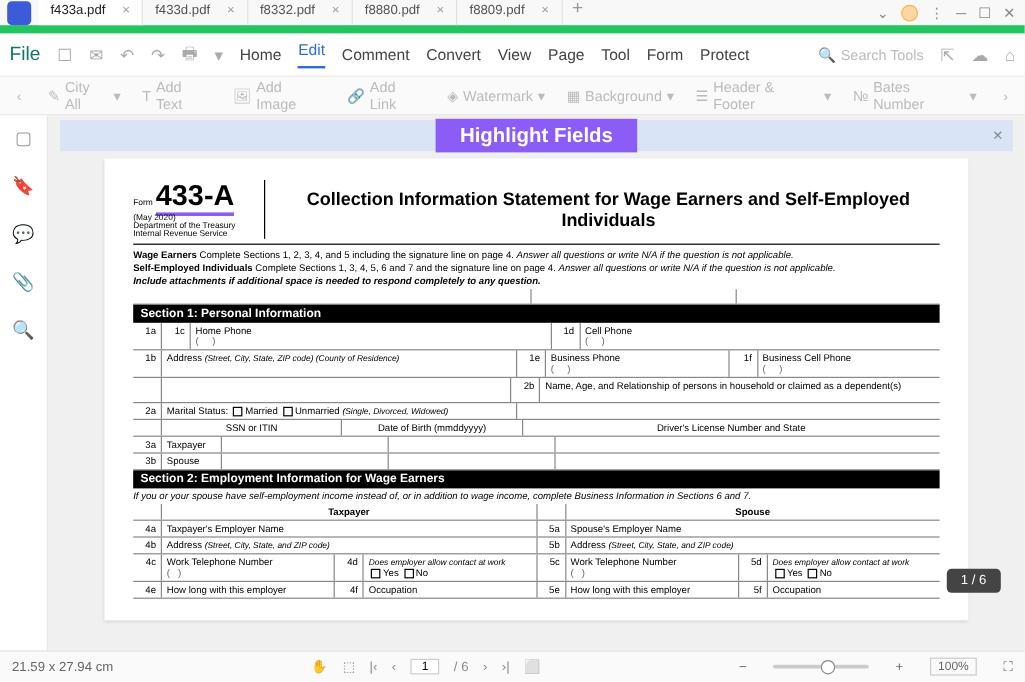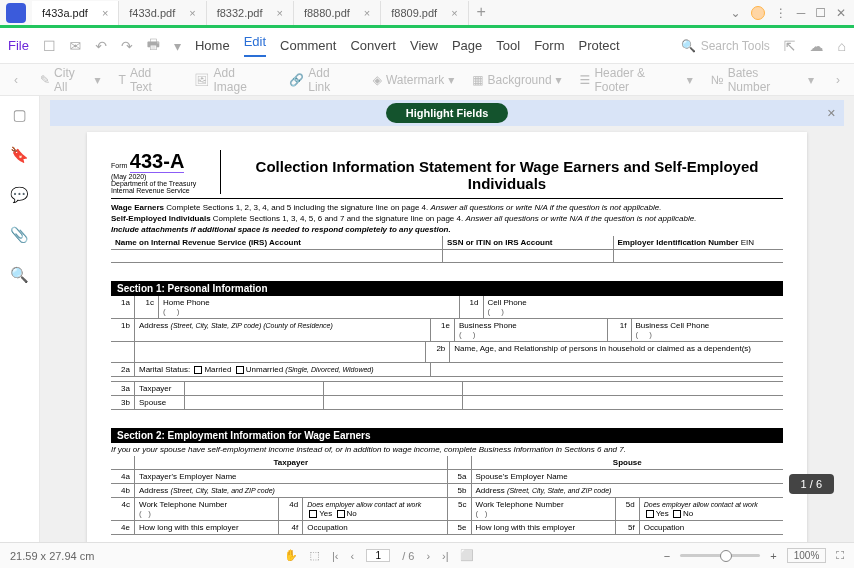--- a/index.html
+++ b/index.html
@@ -1,71 +1,71 @@
 <!DOCTYPE html>
 <html><head>
 <meta charset="utf-8">
 <style>
 * { margin:0; padding:0; box-sizing:border-box; font-family:-apple-system,BlinkMacSystemFont,"Segoe UI",Arial,sans-serif; }
 body { width:854px; height:568px; overflow:hidden; background:#f5f5f5; display:flex; flex-direction:column; }
-.titlebar { height:28px; background:#f8f8f8; display:flex; align-items:center; border-bottom:3px solid #22c55e; }
+.titlebar { height:28px; background:#f8f8f8; display:flex; align-items:center; border-bottom:7px solid #22c55e; }
 .app-icon { width:20px; height:20px; background:#3b5bdb; border-radius:4px; margin:0 6px; }
 .tabs { display:flex; flex:1; height:100%; align-items:flex-end; }
 .tab { display:flex; align-items:center; padding:4px 10px; font-size:11px; color:#555; cursor:pointer; border-right:1px solid #e0e0e0; height:24px; }
 .tab.active { background:#fff; color:#222; }
 .tab-close { margin-left:14px; color:#999; font-size:11px; }
 .tab-add { padding:4px 8px; color:#999; }
 .title-right { display:flex; align-items:center; gap:10px; padding:0 8px; }
 .title-right span { color:#888; font-size:12px; cursor:pointer; }
 .circ { width:14px; height:14px; border-radius:50%; background:#ffd6a5; border:1px solid #ffb347; }
 
 .menubar { height:36px; background:#fff; display:flex; align-items:center; padding:0 8px; border-bottom:1px solid #e8e8e8; gap:14px; }
-.menubar .mfile { font-size:13px; color:#6d28d9; }
+.menubar .mfile { font-size:16px; color:#0f766e; }
 .menubar .micon { color:#aaa; font-size:14px; }
 .menubar .mitem { font-size:13px; color:#444; cursor:pointer; }
 .menubar .mitem.active { color:#2a6fd6; border-bottom:2px solid #2a6fd6; padding-bottom:6px; }
 .menubar .spacer { flex:1; }
 .menubar .search { color:#bbb; font-size:12px; display:flex; align-items:center; gap:4px; }
 
 .toolbar { height:32px; background:#fafafa; display:flex; align-items:center; padding:0 10px; gap:18px; border-bottom:1px solid #e8e8e8; color:#bbb; font-size:12px; }
 .toolbar .tbitem { display:flex; align-items:center; gap:4px; }
 .toolbar .chev { color:#bbb; padding:0 4px; }
 
 .workarea { flex:1; display:flex; overflow:hidden; position:relative; }
 .sidebar { width:40px; background:#fff; border-right:1px solid #e8e8e8; display:flex; flex-direction:column; align-items:center; padding-top:10px; gap:22px; }
 .sidebar span { color:#999; font-size:15px; cursor:pointer; }
 .side-arrow-l { position:absolute; left:40px; top:50%; color:#aaa; font-size:10px; }
 .side-arrow-r { position:absolute; right:4px; top:50%; color:#aaa; font-size:10px; }
 
 .canvas { flex:1; background:#f0f0f0; overflow:auto; position:relative; }
 .banner { background:#d9e4f7; height:26px; display:flex; align-items:center; justify-content:center; gap:16px; font-size:11px; color:#444; margin:4px 10px 6px 10px; position:relative; }
-.banner-btn { background:#14532d; color:#fff; padding:4px 20px; border-radius:10px; font-size:11px; font-weight:600; }
+.banner-btn { background:#8b5cf6; color:#fff; padding:4px 20px; border-radius:0; font-size:17px; font-weight:600; }
 .banner-close { position:absolute; right:8px; color:#888; }
 
 .page { background:#fff; width:720px; margin:0 auto 10px auto; padding:18px 24px; font-size:9px; color:#000; box-shadow:0 1px 3px rgba(0,0,0,.15); }
 .formhead { display:flex; gap:10px; }
 .formbox { border-right:1px solid #000; padding-right:8px; width:110px; }
-.formnum { font-size:20px; font-weight:700; border-bottom:1px solid #8b5cf6; }
+.formnum { font-size:24px; font-weight:700; border-bottom:3px solid #8b5cf6; }
 .formsub { font-size:7px; }
 .formtitle { flex:1; text-align:center; font-size:15px; font-weight:700; padding-top:8px; }
 .hr { border-top:1.5px solid #000; margin:4px 0; }
 .instr { font-size:8px; margin:2px 0; }
 .instr i { font-style:italic; }
-.section-bar { background:#000; color:#fff; font-weight:700; padding:2px 6px; font-size:10px;margin-top:18px; }
+.section-bar { background:#000; color:#fff; font-weight:700; padding:2px 6px; font-size:10px; }
 .row { display:flex; border-bottom:1px solid #888; }
 .cell { border-right:1px solid #888; padding:2px 4px; font-size:8px; }
 .cell:last-child { border-right:none; }
 .num { width:24px; text-align:right; font-weight:400; }
 .paren { color:#666; }
 .cb { display:inline-block; width:8px; height:8px; border:1px solid #000; margin:0 2px; vertical-align:middle; }
 .tiny { font-size:7px; font-style:italic; }
 
 .page-badge { position:absolute; right:20px; bottom:48px; background:#444; color:#fff; font-size:11px; padding:4px 12px; border-radius:4px; }
 
-.statusbar { height:26px; background:#fafafa; border-top:1px solid #e0e0e0; display:flex; align-items:center; padding:0 10px; font-size:11px; color:#666; gap:10px; }
+.statusbar { height:26px; background:#fafafa; border-top:1px solid #e0e0e0; display:flex; align-items:center; padding:0 10px; font-size:11px; color:#666; gap:22px; }
 .statusbar .sp { flex:1; }
 .nav-icons { display:flex; gap:12px; align-items:center; color:#888; }
 .pginput { width:24px; text-align:center; border:1px solid #ccc; font-size:10px; }
 .slider { width:80px; height:3px; background:#ccc; border-radius:2px; position:relative; }
 .slider::after { content:''; position:absolute; width:10px; height:10px; background:#fff; border:1px solid #888; border-radius:50%; top:-4px; left:40px; }
 .zoom { border:1px solid #ccc; padding:1px 6px; font-size:10px; }
 </style>
 </head>
 <body>
 
@@ -168,25 +168,20 @@
           <div class="formsub">(May 2020)</div>
           <div class="formsub">Department of the Treasury Internal Revenue Service</div>
         </div>
         <div class="formtitle">Collection Information Statement for Wage Earners and Self-Employed Individuals</div>
       </div>
       <div class="hr"></div>
       <div class="instr"><b>Wage Earners</b><span> Complete Sections 1, 2, 3, 4, and 5 including the signature line on page 4. </span><i>Answer all questions or write N/A if the question is not applicable.</i></div>
       <div class="instr"><b>Self-Employed Individuals</b><span> Complete Sections 1, 3, 4, 5, 6 and 7 and the signature line on page 4. </span><i>Answer all questions or write N/A if the question is not applicable.</i></div>
       <div class="instr"><b><i>Include attachments if additional space is needed to respond completely to any question.</i></b></div>
       <div class="row">
-        <div class="cell" style="flex:2"><b>Name on Internal Revenue Service (IRS) Account</b></div>
-        <div class="cell" style="flex:1"><b>SSN or ITIN on IRS Account</b></div>
-        <div class="cell" style="flex:1"><b>Employer Identification Number</b> <span>EIN</span></div>
-      </div>
-      <div class="row">
           <div class="cell" style="flex:2;height:12px"></div>
           <div class="cell" style="flex:1"></div>
           <div class="cell" style="flex:1"></div>
         </div>
       <div class="section-bar">Section 1: Personal Information</div>
       <div class="row">
         <div class="cell num">1a</div>
         <div class="cell num">1c</div>
           <div class="cell" style="flex:1"><span>Home Phone</span><br><span class="paren">(&nbsp;&nbsp;&nbsp;&nbsp;&nbsp;)</span></div>
         <div class="cell num">1d</div>
@@ -206,20 +201,23 @@
         <div class="cell num">2b</div>
           <div class="cell" style="flex:2.3">Name, Age, and Relationship of persons in household or claimed as a dependent(s)</div>
       </div>
       <div class="row">
         <div class="cell num">2a</div>
           <div class="cell" style="flex:2"><span>Marital Status:</span> <span class="cb"></span><span>Married</span> <span class="cb"></span><span>Unmarried</span> <i class="tiny">(Single, Divorced, Widowed)</i></div>
         <div class="cell" style="flex:2.4"></div>
       </div>
       <div class="row">
         <div class="cell num"></div>
+          <div class="cell" style="flex:1;text-align:center">SSN or ITIN</div>
+        <div class="cell" style="flex:1;text-align:center">Date of Birth (mmddyyyy)</div>
+        <div class="cell" style="flex:2.4;text-align:center">Driver's License Number and State</div>
       </div>
       <div class="row">
           <div class="cell num">3a</div>
           <div class="cell" style="width:50px">Taxpayer</div>
           <div class="cell" style="flex:1"></div>
           <div class="cell" style="flex:1"></div>
           <div class="cell" style="flex:2.4"></div>
         </div>
       <div class="row">
           <div class="cell num">3b</div>

